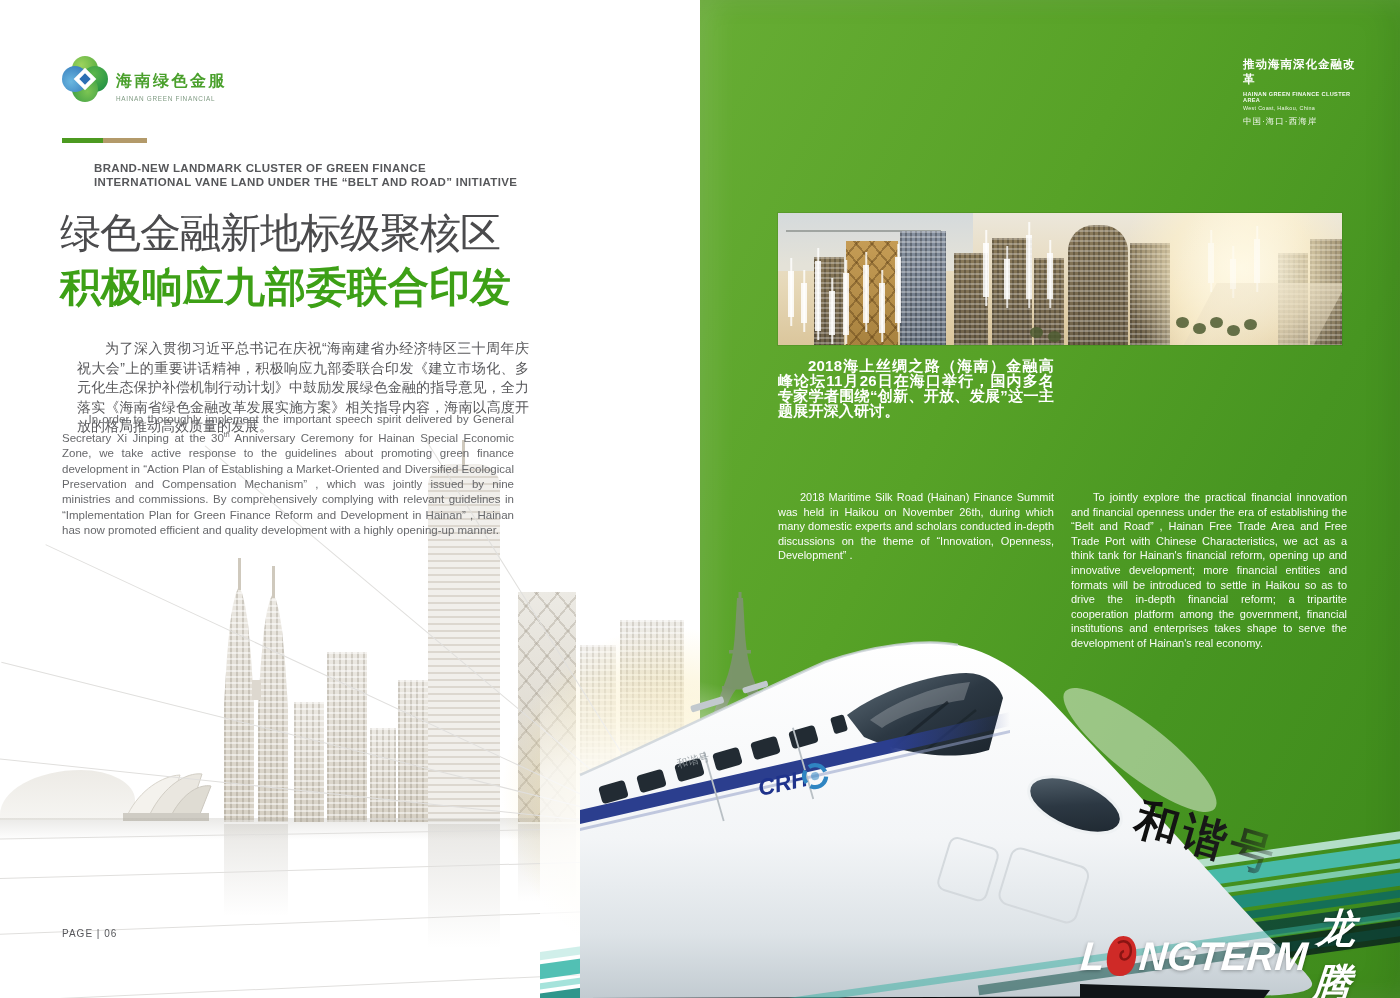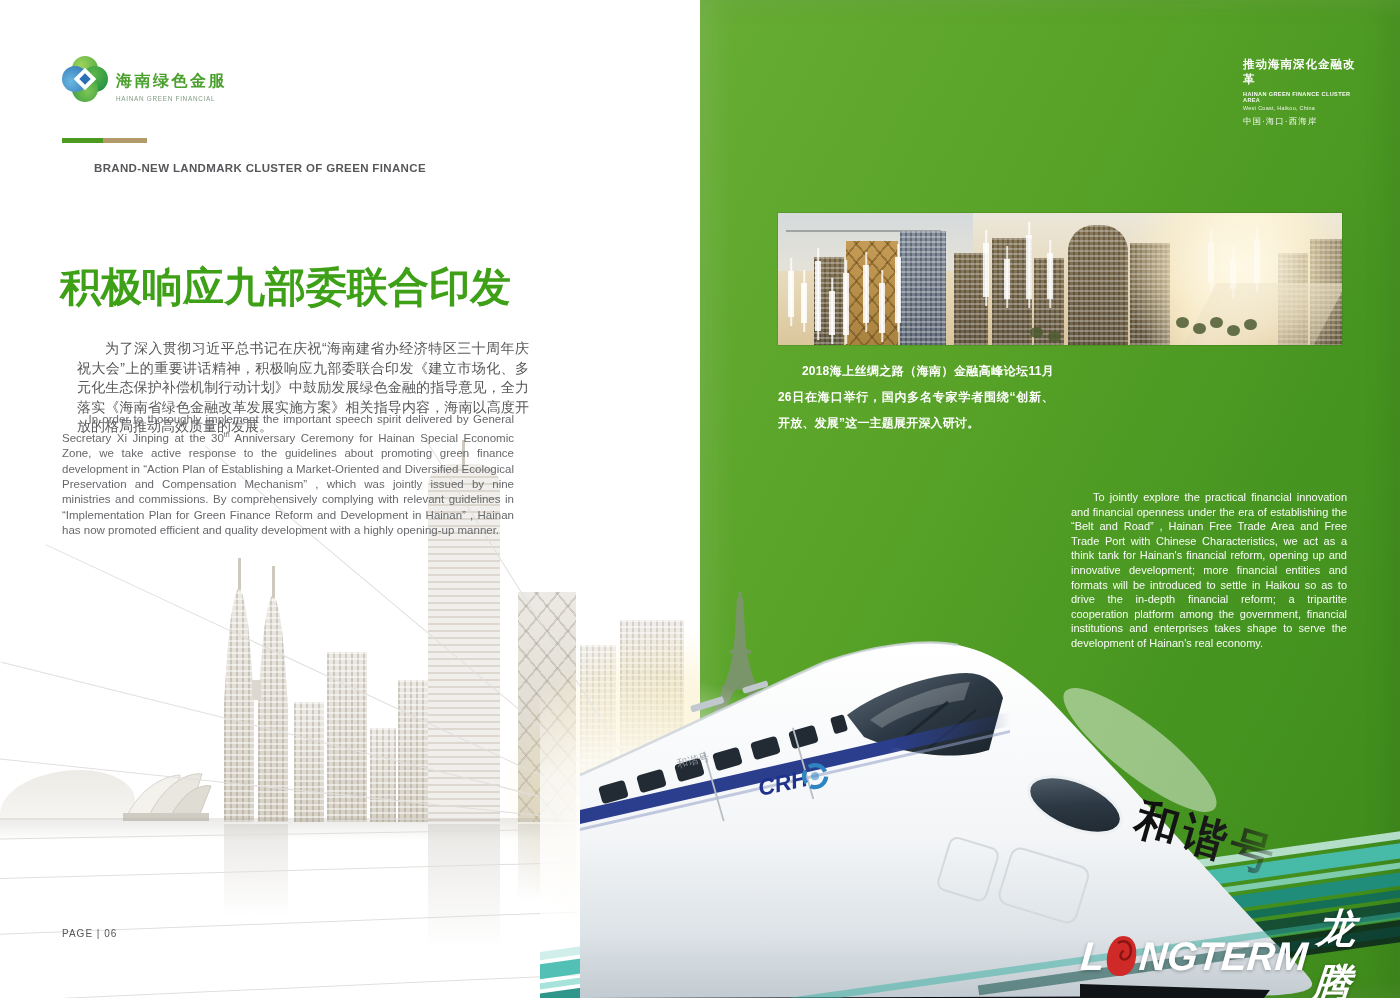--- a/index.html
+++ b/index.html
@@ -92,21 +92,21 @@
     background:linear-gradient(90deg, rgba(255,246,220,0), rgba(255,246,220,.5), rgba(255,246,220,0));}
   .ph-road{position:absolute;left:420px;top:70px;width:130px;height:70px;transform:skewX(-28deg);
     background:linear-gradient(180deg, rgba(240,230,205,.55), rgba(225,210,180,.35));}
   .tree{position:absolute;width:13px;height:11px;border-radius:50%;background:#4c5a30;opacity:.85;}
   .cs{position:absolute;width:6px;background:rgba(255,255,255,.85);}
   .cs::after{content:"";position:absolute;left:50%;top:-13px;bottom:-9px;width:1.5px;
     background:rgba(255,255,255,.8);transform:translateX(-50%);}
 
   
   .col{position:absolute;width:276px;color:#fff;z-index:2;margin:0;}
-  .col-cn{font-size:12px;line-height:26px;font-weight:bold;text-align:justify;text-indent:2em;letter-spacing:.2px;}
+  .col-cn{font-size:15px;line-height:15px;font-weight:bold;text-align:justify;text-indent:2em;letter-spacing:.2px;}
   .col-en{font-size:11px;line-height:14.6px;text-align:justify;text-indent:2em;opacity:.97;}
   .c1{left:778px;}  .c2{left:1071px;}
   .row-cn{top:358px;} .row-en{top:490px;}
 
   
   .train{position:absolute;left:540px;top:600px;width:860px;height:398px;z-index:3;}
   .train text{font-family:"Liberation Sans",sans-serif;}
 
   
   .watermark{position:absolute;left:1076px;top:901px;z-index:5;display:flex;align-items:center;
@@ -137,21 +137,23 @@
     </div>
   </div>
 
   <div class="divider">
     <div class="div-green" style="background:#4c9a20"></div>
     <div class="div-tan" style="background:#b39a6a"></div>
   </div>
 
   <div class="heading-en">
     <div>BRAND-NEW LANDMARK CLUSTER OF GREEN FINANCE</div>
-  </div>
+    <div>INTERNATIONAL VANE LAND UNDER THE “BELT AND ROAD” INITIATIVE</div>
+  </div>
+  <h1 class="heading-cn1">绿色金融新地标级聚核区</h1>
   <h2 class="heading-cn2">积极响应九部委联合印发</h2>
 
   <p class="para-cn">为了深入贯彻习近平总书记在庆祝“海南建省办经济特区三十周年庆祝大会”上的重要讲话精神，积极响应九部委联合印发《建立市场化、多元化生态保护补偿机制行动计划》中鼓励发展绿色金融的指导意见，全力落实《海南省绿色金融改革发展实施方案》相关指导内容，海南以高度开放的格局推动高效质量的发展。</p>
   <p class="para-en"><span>In order to thoroughly implement the important speech spirit delivered by General Secretary Xi Jinping at the 30</span><sup>th</sup><span> Anniversary Ceremony for Hainan Special Economic Zone, we take active response to the guidelines about promoting green finance development in “Action Plan of Establishing a Market-Oriented and Diversified Ecological Preservation and Compensation Mechanism” , which was jointly issued by nine ministries and commissions. By comprehensively complying with relevant guidelines in “Implementation Plan for Green Finance Reform and Development in Hainan” , Hainan has now promoted efficient and quality development with a highly opening-up manner.</span></p>
 
   <div class="skyline">
     <div class="hill"></div>
 
     <svg style="position:absolute;left:120px;top:322px;width:92px;height:62px" viewBox="0 0 92 62">
       <path d="M8 52 C20 28 42 14 60 13 L49 52 Z" fill="#f4f2ed" stroke="#d8d4cb" stroke-width="1"></path>
@@ -266,20 +268,21 @@
     <div class="cs" style="left:205px;top:30px;height:54px"></div>
     <div class="cs" style="left:226px;top:46px;height:40px"></div>
     <div class="cs" style="left:248px;top:22px;height:64px"></div>
     <div class="cs" style="left:269px;top:40px;height:46px"></div>
     <div class="cs" style="left:430px;top:30px;height:40px;opacity:.55"></div>
     <div class="cs" style="left:452px;top:46px;height:30px;opacity:.5"></div>
     <div class="cs" style="left:476px;top:26px;height:44px;opacity:.55"></div>
   </div>
 
   <p class="col col-cn c1 row-cn">2018海上丝绸之路（海南）金融高峰论坛11月26日在海口举行，国内多名专家学者围绕“创新、开放、发展”这一主题展开深入研讨。</p>
+  <p class="col col-en c1 row-en">2018 Maritime Silk Road (Hainan) Finance Summit was held in Haikou on November 26th, during which many domestic experts and scholars conducted in-depth discussions on the theme of “Innovation, Openness, Development” .</p>
   <p class="col col-en c2 row-en">To jointly explore the practical financial innovation and financial openness under the era of establishing the “Belt and Road” , Hainan Free Trade Area and Free Trade Port with Chinese Characteristics, we act as a think tank for Hainan's financial reform, opening up and innovative development; more financial entities and formats will be introduced to settle in Haikou so as to drive the in-depth financial reform; a tripartite cooperation platform among the government, financial institutions and enterprises takes shape to serve the development of Hainan's real economy.</p>
 
   <svg class="train" viewBox="0 0 860 398">
     <defs>
       <radialGradient id="gGlow" cx="50%" cy="50%" r="50%">
         <stop offset="0" stop-color="#ffffff" stop-opacity=".97"></stop>
         <stop offset=".55" stop-color="#ffffff" stop-opacity=".72"></stop>
         <stop offset="1" stop-color="#ffffff" stop-opacity="0"></stop>
       </radialGradient>
       <linearGradient id="gBody" x1="0" y1="0" x2="0" y2="1">

